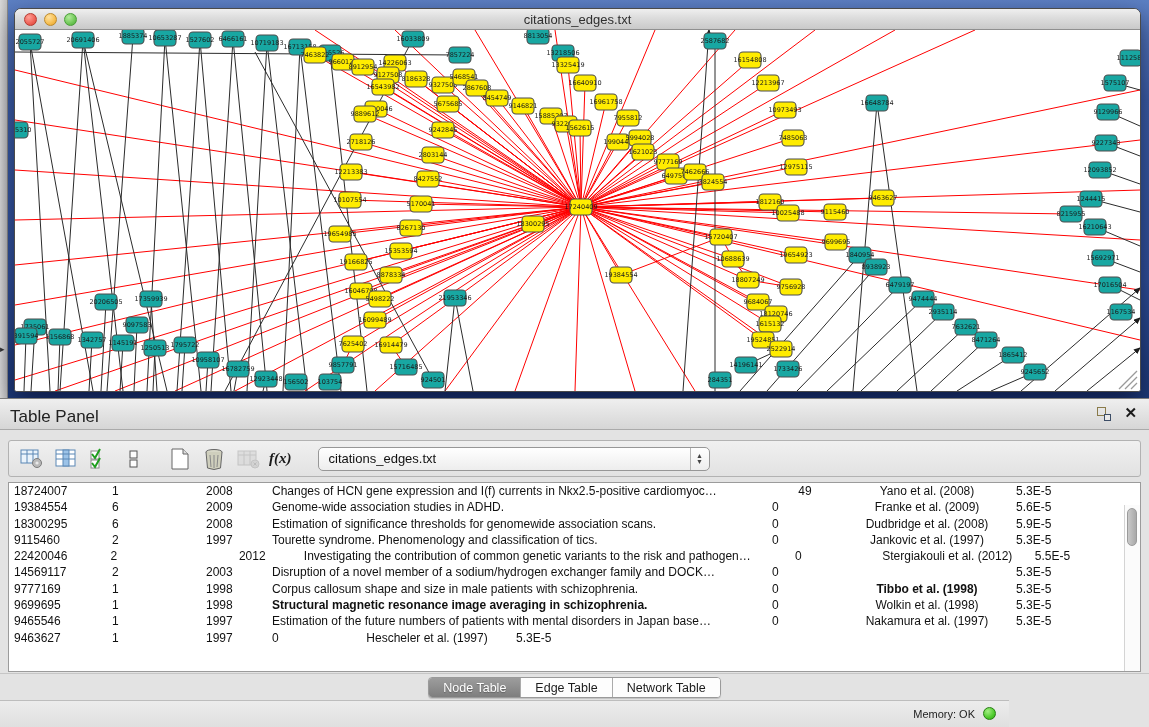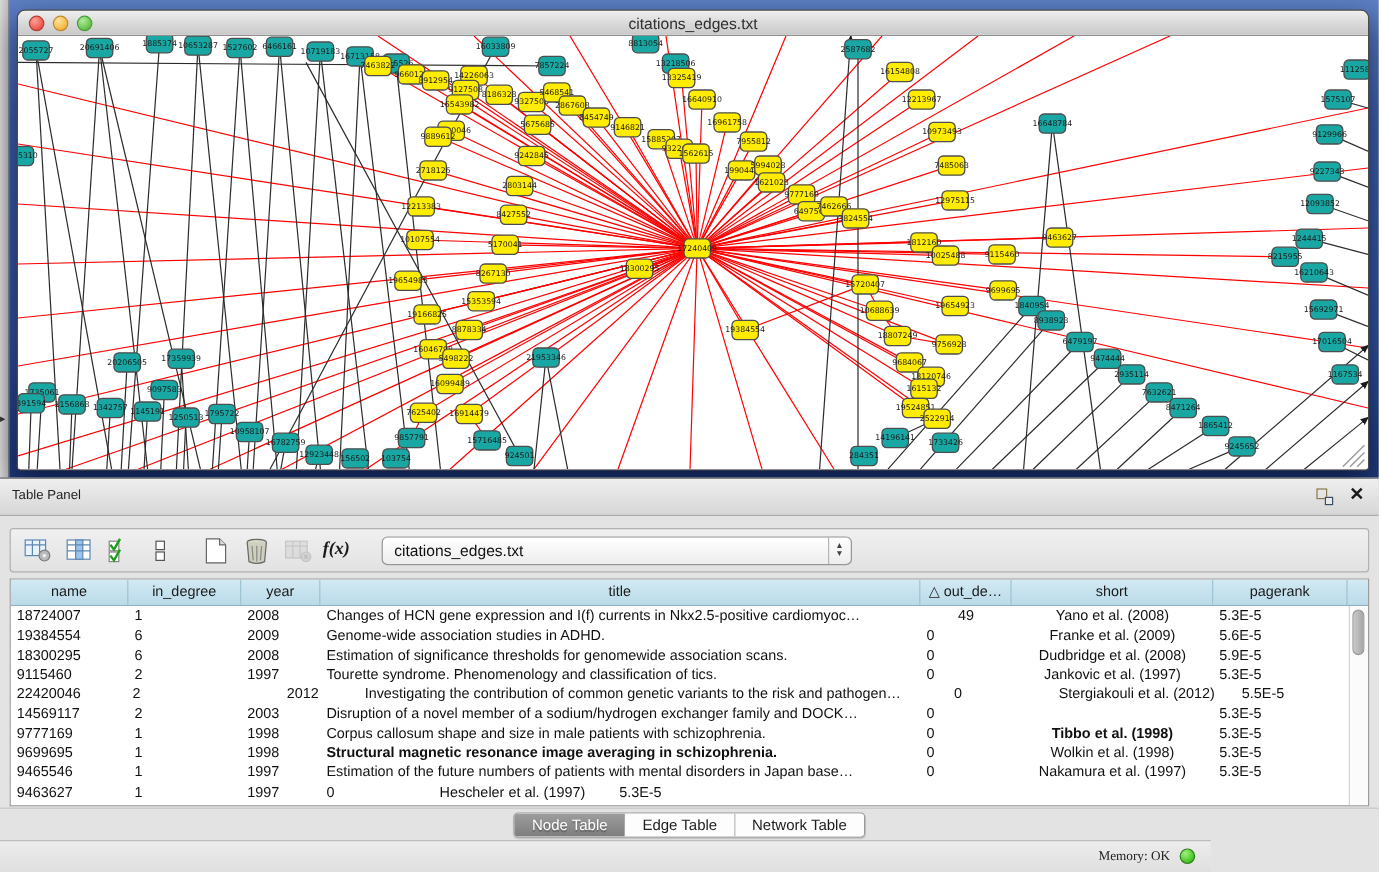--- a/index.html
+++ b/index.html
@@ -27,21 +27,21 @@
   .light.red   { background:radial-gradient(circle at 35% 30%, #ff9f96, #ee6156 60%, #d14136); border:1px solid #b63b31;}
   .light.yellow{ background:radial-gradient(circle at 35% 30%, #ffe2a0, #f6bd4e 60%, #dd9e2f); border:1px solid #bd8a2c;}
   .light.green { background:radial-gradient(circle at 35% 30%, #b2eb9b, #6fc757 60%, #4aa636); border:1px solid #499e38;}
   .net-canvas { position:relative; width:1125px; height:361px; background:#fff; overflow:hidden;
     border-radius:0 0 2px 2px; }
 
   
   .panel-header { position:absolute; left:0; top:398px; width:1149px; height:32px;
     background:linear-gradient(180deg,#efefef,#d6d6d6); border-top:1px solid #7d7d7d;
     border-bottom:1px solid #aaa; }
-  .panel-title { position:absolute; left:10px; top:8px; font-size:11px; color:#222; }
+  .panel-title { position:absolute; left:10px; top:8px; font-size:17px; color:#222; }
   .panel-float-icon { position:absolute; right:38px; top:8px; width:14px; height:14px; }
   .panel-float-icon .sq1 { position:absolute; left:0; top:0; width:9px; height:9px; border:1.5px solid #8a7b4a; }
   .panel-float-icon .sq2 { position:absolute; right:0; bottom:0; width:7px; height:7px; border:1.5px solid #3c4d66; background:#e9e9e9;}
   .panel-close-icon { position:absolute; right:12px; top:5px; font-size:15px; font-weight:bold; color:#1a1a1a; line-height:18px;}
 
   .panel-body { position:absolute; left:0; top:430px; width:1149px; height:297px; background:#e3e3e3; }
 
   .table-toolbar { position:absolute; left:8px; top:10px; width:1133px; height:37px;
     background:linear-gradient(180deg,#f0f0f0,#e2e2e2); border:1px solid #b2b2b2; border-radius:3px;
     display:flex; align-items:center; padding-left:10px; }
@@ -71,21 +71,21 @@
   .tabbar { position:absolute; left:0; top:243px; width:1149px; height:28px; border-top:1px solid #c6c6c6;
     display:flex; justify-content:center; padding-top:3px; }
   .segmented { display:flex; height:21px; border:1px solid #9a9a9a; border-radius:4px; overflow:hidden;
     background:#fff; box-shadow:0 1px 1px rgba(0,0,0,.15); }
   .segment { font-size:12.5px; padding:0 14px; line-height:20px; color:#1c1c1c; border-right:1px solid #aaa; background:#fdfdfd; cursor:default;}
   .segment:last-child { border-right:none; }
   .segment.active { background:linear-gradient(180deg,#9d9d9d,#7e7e7e); color:#fff;
     text-shadow:0 1px 1px rgba(0,0,0,.3); }
 
   .statusbar { position:absolute; left:0; top:270px; width:1009px; height:27px;
-    border-top:1px solid #bdbdbd; background:linear-gradient(180deg,#ececec,#dfdfdf);font-family:Liberation Serif, serif; }
+    border-top:1px solid #bdbdbd; background:linear-gradient(180deg,#ececec,#dfdfdf); }
   .memory { position:absolute; right:34px; top:7px; font-size:11px; color:#222; }
   .mem-dot { position:absolute; right:13px; top:6px; width:13px; height:13px; border-radius:50%;
     background:radial-gradient(circle at 35% 30%, #a4ef84, #4fcb2d 60%, #2ea414); border:1px solid #267f12; }
 
   svg text { font-family:"DejaVu Sans", sans-serif; }
 </style>
 </head>
 <body>
 
 <div class="desktop">
@@ -881,29 +881,20 @@
       <div class="combo">
         <div class="combo-value">citations_edges.txt</div>
         <div class="combo-stepper">
             <span>▲</span>
             <span>▼</span>
           </div>
       </div>
     </div>
 
     <div class="data-table">
-      <div class="t-head" id="t-head">
-          <div class="cell" style="width: 98px;">name</div>
-          <div class="cell" style="width: 94px;">in_degree</div>
-          <div class="cell" style="width: 66px;">year</div>
-          <div class="cell" style="width: 500px;">title</div>
-          <div class="cell" style="width: 76px;">△ out_de…</div>
-          <div class="cell" style="width: 168px;">short</div>
-          <div class="cell" style="width: 112px;">pagerank</div>
-        </div>
       <div class="t-body" id="t-body">
           <div class="t-row">
             <div class="cell" style="width: 98px;">18724007</div>
             <div class="cell" style="width: 94px;">1</div>
             <div class="cell" style="width: 66px;">2008</div>
             <div class="cell" style="width: 500px;">Changes of HCN gene expression and I(f) currents in Nkx2.5-positive cardiomyoc…</div>
             <div class="cell" style="width: 76px; text-align: center;">49</div>
             <div class="cell" style="width: 168px; text-align: center;">Yano et al. (2008)</div>
             <div class="cell" style="width: 112px;">5.3E-5</div>
           </div>

